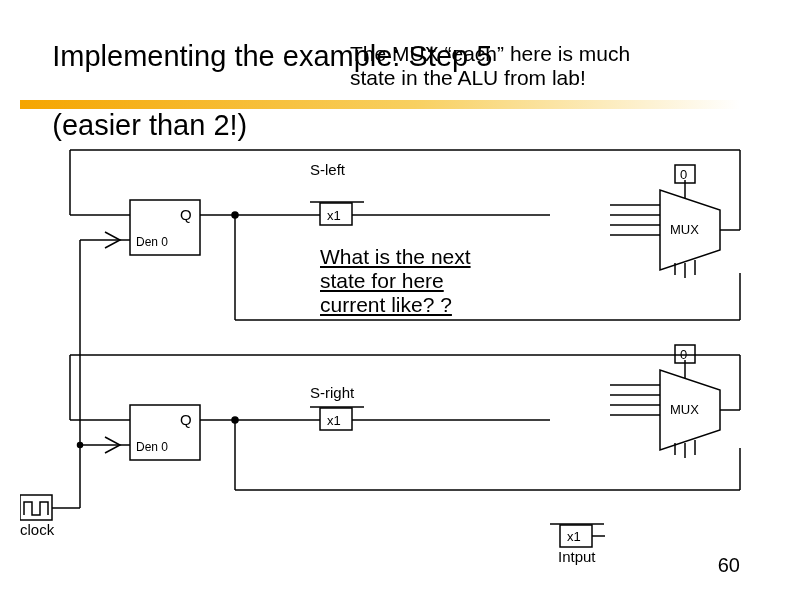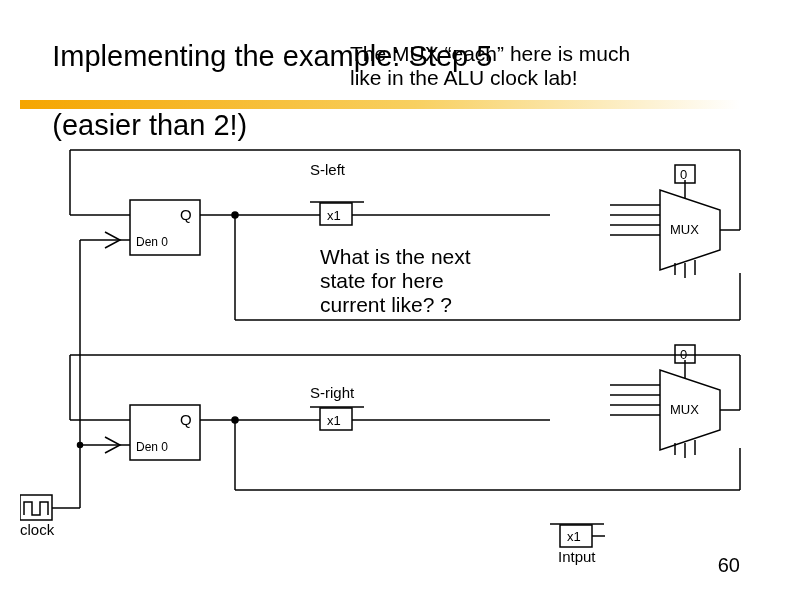--- a/index.html
+++ b/index.html
@@ -41,20 +41,21 @@
     height: 9px;
     background: linear-gradient(to right, #f5a500 0%, #f8d060 55%, #fff 100%);
   }
   .central-text {
     position: absolute;
     left: 320px;
     top: 245px;
     font-size: 21px;
     color: #000;
     line-height: 1.15;
+    text-decoration: underline;
   }
   .page-num {
     position: absolute;
     right: 30px;
     bottom: 18px;
     font-size: 20px;
     color: #000;
   }
   .diagram {
     position: absolute;
@@ -69,21 +70,21 @@
 
 <div class="slide">
 
   <div class="title">
     <span>Implementing the example: Step 5</span><br>
     <span>(easier than 2!)</span>
   </div>
 
   <div class="subtitle">
     <span>The MUX “each” here is much</span><br>
-    <span>like in the ALU clock lab!</span>
+    <span>state in the ALU from lab!</span>
   </div>
 
   <div class="gradient-bar"></div>
 
   <div class="central-text">
     <span>What is the next</span><br>
     <span>state for here</span><br>
     <span>current like? ?</span>
   </div>
 

